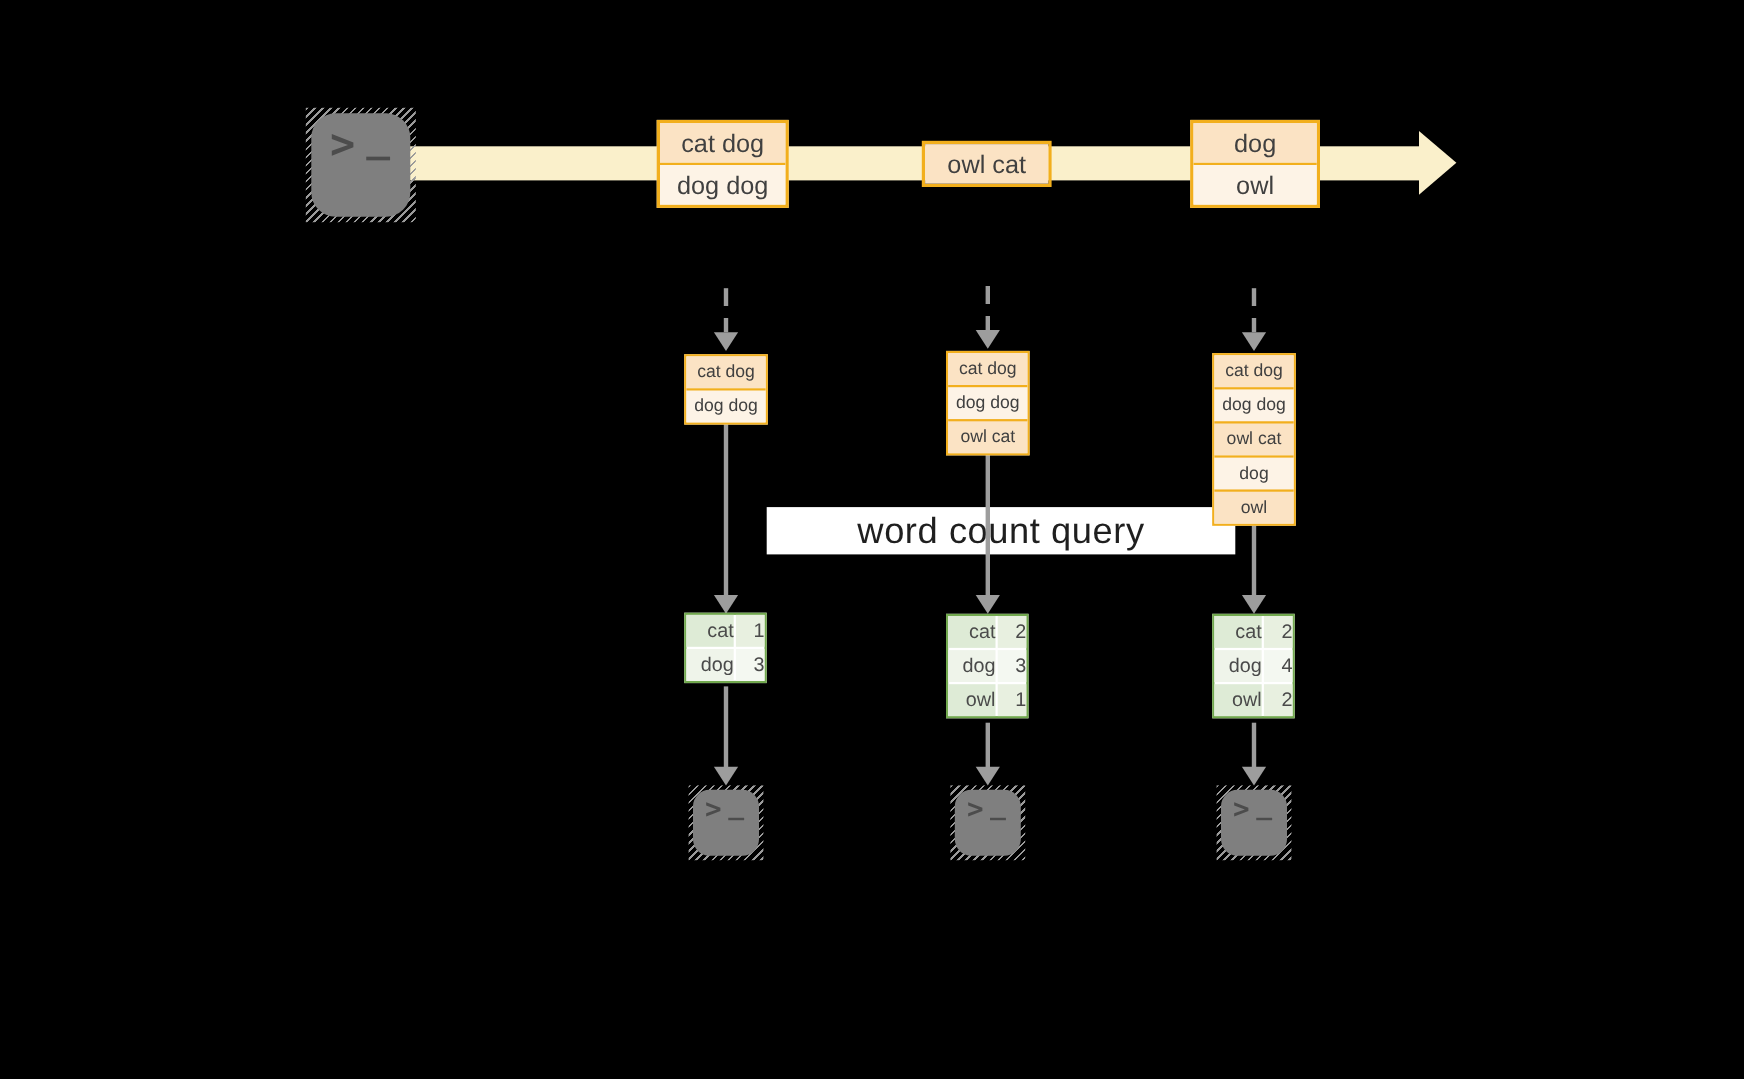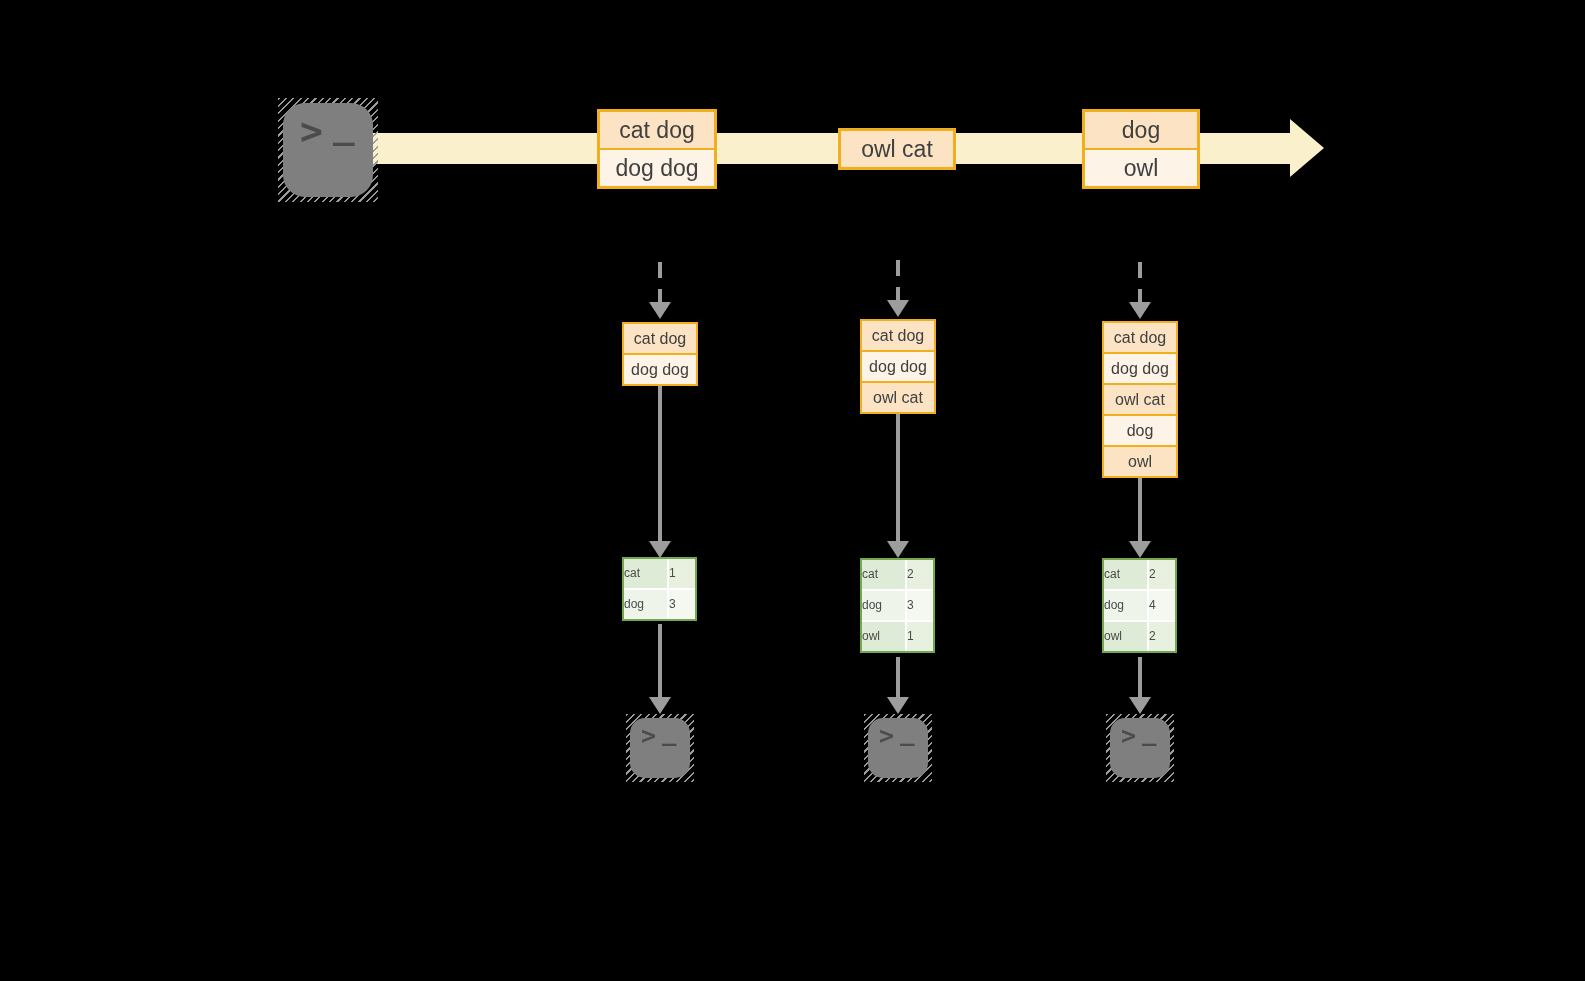--- a/index.html
+++ b/index.html
@@ -27,21 +27,21 @@
   .srow{height:29px;line-height:29px;text-align:center;font-size:16px;color:#404040;background:#FDF3E6;}
   .srow:nth-child(odd){background:#FBE3C4;}
   .srow + .srow{border-top:2px solid #F2AF1D;}
   
   .querybar{position:absolute;left:697px;top:461px;width:426px;height:43px;background:#FFFFFF;z-index:2;
     text-align:center;line-height:43px;font-size:33px;font-weight:300;letter-spacing:0.5px;color:#1F1F1F;}
   
   .gtable{position:absolute;border:2px solid #72A94F;background:#FFFFFF;z-index:4;
     display:flex;flex-direction:column;gap:2px;}
   .g-row{display:flex;gap:2px;}
-  .g-cell{height:29px;line-height:29px;text-align:left;font-size:12px;color:#4A4A4A;}
+  .g-cell{height:29px;line-height:29px;text-align:right;font-size:18px;color:#4A4A4A;}
   .g-word{width:43px;}
   .g-num{width:26px;}
   .g-row:nth-child(odd) .g-word{background:#DEEBD6;}
   .g-row:nth-child(odd) .g-num{background:#E8F0E0;}
   .g-row:nth-child(even) .g-word{background:#EFF4EA;}
   .g-row:nth-child(even) .g-num{background:#F4F8F1;}
   
   .term{position:absolute;z-index:4;
     background:repeating-linear-gradient(135deg,#9A9A9A 0 1.6px,transparent 1.6px 5.2px);}
   .term-body{position:absolute;background:#7F7F7F;border-radius:20px;}
@@ -99,20 +99,21 @@
     <div class="srow">owl cat</div>
   </div>
   <div class="sbox" style="left:1102px;top:321px;">
     <div class="srow">cat dog</div>
     <div class="srow">dog dog</div>
     <div class="srow">owl cat</div>
     <div class="srow">dog</div>
     <div class="srow">owl</div>
   </div>
 
+  <div class="querybar">word count query</div>
 
   <div class="vline" style="left:658px;top:384px;height:158px;"></div>
   <div class="vhead" style="left:649px;top:541px;"></div>
   <div class="vline" style="left:896px;top:412px;height:130px;"></div>
   <div class="vhead" style="left:887px;top:541px;"></div>
   <div class="vline" style="left:1138px;top:474px;height:68px;"></div>
   <div class="vhead" style="left:1129px;top:541px;"></div>
 
   <div class="gtable" style="left:622px;top:557px;">
     <div class="g-row">

